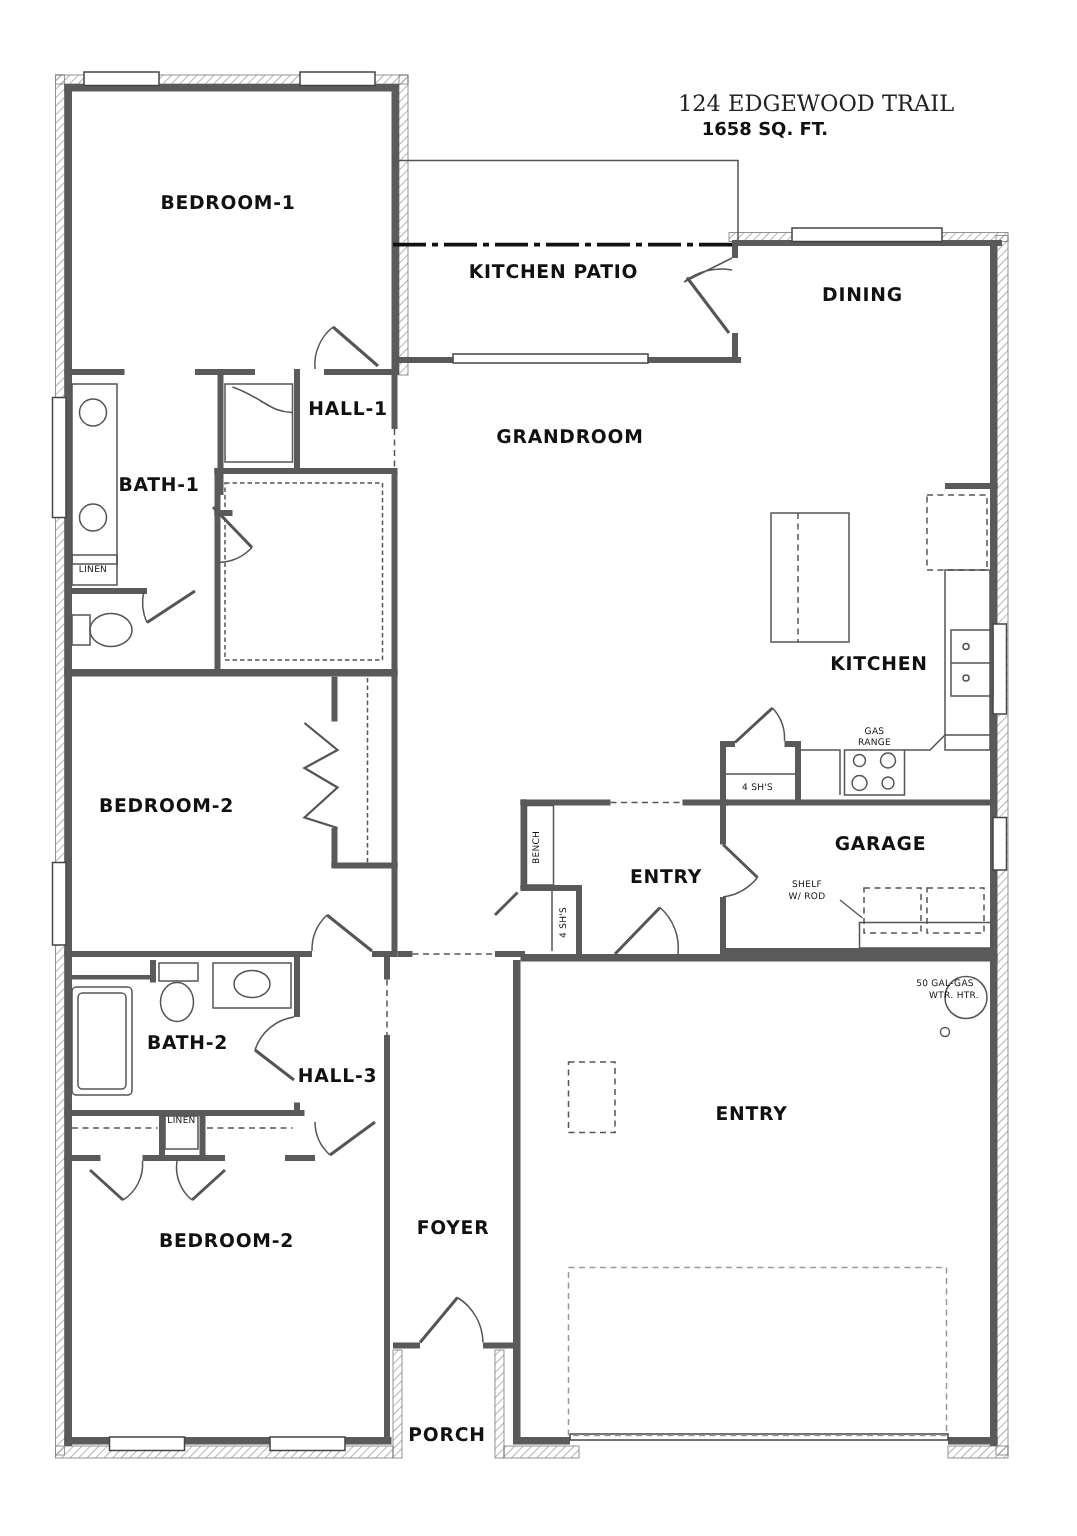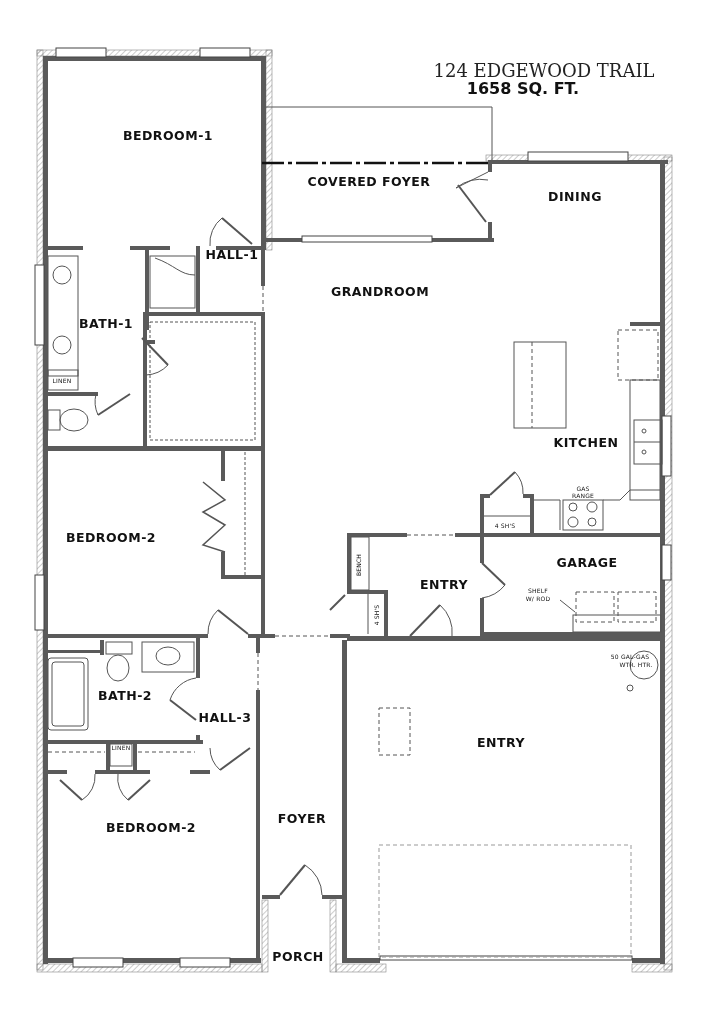--- a/index.html
+++ b/index.html
@@ -1,21 +1,21 @@
 <!DOCTYPE html>
 <html><head>
 <meta charset="utf-8">
 <style>
   html, body { margin:0; padding:0; background:#ffffff; }
   body { width:718px; height:1024px; position:relative; overflow:hidden; font-family:"DejaVu Sans", sans-serif; }
   .plan { position:absolute; left:0; top:0; width:718px; height:1024px; }
   .lbl { position:absolute; font-family:"DejaVu Sans", sans-serif; font-weight:bold; color:#111; font-size:12.5px; letter-spacing:0.5px; white-space:nowrap; transform:translate(-50%,-50%); }
   .lbl.sm { font-size:6px; font-weight:normal; letter-spacing:0.2px; }
-  .title { position:absolute; left:544px; top:60px; transform:translateX(-50%); font-family:"DejaVu Serif", serif; font-size:18px; color:#222; white-space:nowrap; }
-  .subtitle { position:absolute; left:523px; top:79px; transform:translateX(-50%); font-family:"DejaVu Sans", sans-serif; font-size:16px; font-weight:bold; color:#111; white-space:nowrap; }
+  .title { position:absolute; left:544px; top:60px; transform:translateX(-50%); font-family:"DejaVu Serif", serif; font-size:15px; color:#222; white-space:nowrap; }
+  .subtitle { position:absolute; left:510px; top:79px; transform:translateX(-50%); font-family:"DejaVu Sans", sans-serif; font-size:12px; font-weight:bold; color:#111; white-space:nowrap; }
   .vert { writing-mode:vertical-rl; transform:translate(-50%,-50%) rotate(180deg); }
 </style>
 </head>
 <body>
 
 <svg class="plan" viewBox="0 0 718 1024" xmlns="http://www.w3.org/2000/svg">
   <defs>
     <pattern id="hatch" patternUnits="userSpaceOnUse" width="4" height="4" patternTransform="rotate(45)">
       <line x1="0" y1="0" x2="0" y2="4" stroke="#999" stroke-width="1"></line>
     </pattern>
@@ -248,24 +248,24 @@
     <circle cx="644" cy="665" r="14"></circle>
     <circle cx="630" cy="688" r="3"></circle>
 
     <rect x="379" y="708" width="31" height="47" stroke-dasharray="4,3"></rect>
   </g>
 </svg>
 
 <div class="title">124 EDGEWOOD TRAIL</div>
 <div class="subtitle">1658 SQ. FT.</div>
 
-<div class="lbl" style="left:168px;top:135px">BEDROOM-1</div>
-<div class="lbl" style="left:369px;top:181px">COVERED FOYER</div>
+<div class="lbl" style="left:152px;top:135px">BEDROOM-1</div>
+<div class="lbl" style="left:369px;top:181px">KITCHEN PATIO</div>
 <div class="lbl" style="left:575px;top:196px">DINING</div>
-<div class="lbl" style="left:232px;top:254px">HALL-1</div>
+<div class="lbl" style="left:232px;top:272px">HALL-1</div>
 <div class="lbl" style="left:380px;top:291px">GRANDROOM</div>
 <div class="lbl" style="left:106px;top:323px">BATH-1</div>
 <div class="lbl" style="left:586px;top:442px">KITCHEN</div>
 <div class="lbl" style="left:111px;top:537px">BEDROOM-2</div>
 <div class="lbl" style="left:444px;top:584px">ENTRY</div>
 <div class="lbl" style="left:587px;top:562px">GARAGE</div>
 <div class="lbl" style="left:125px;top:695px">BATH-2</div>
 <div class="lbl" style="left:225px;top:717px">HALL-3</div>
 <div class="lbl" style="left:501px;top:742px">ENTRY</div>
 <div class="lbl" style="left:151px;top:827px">BEDROOM-2</div>

